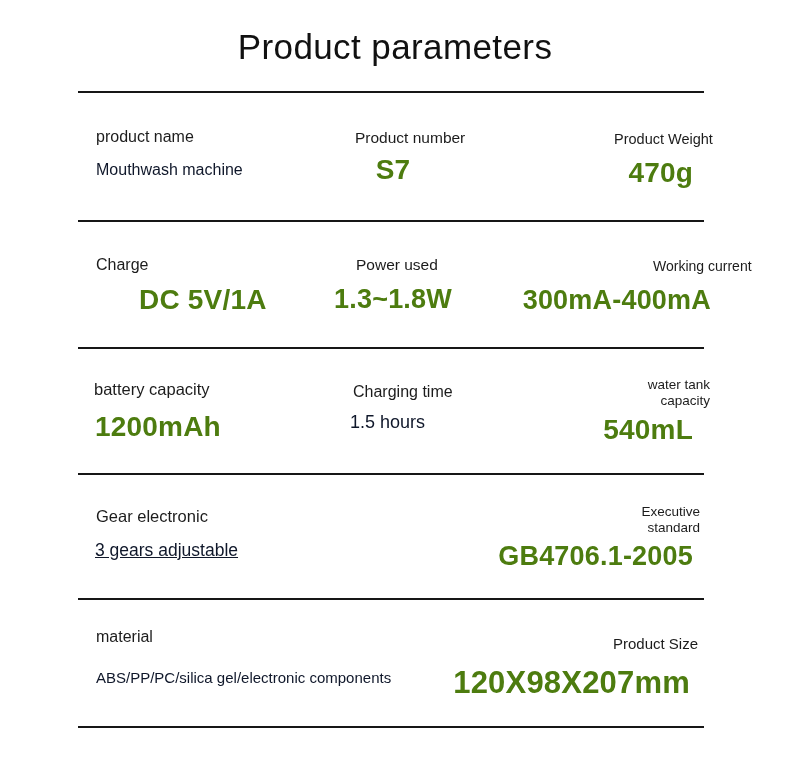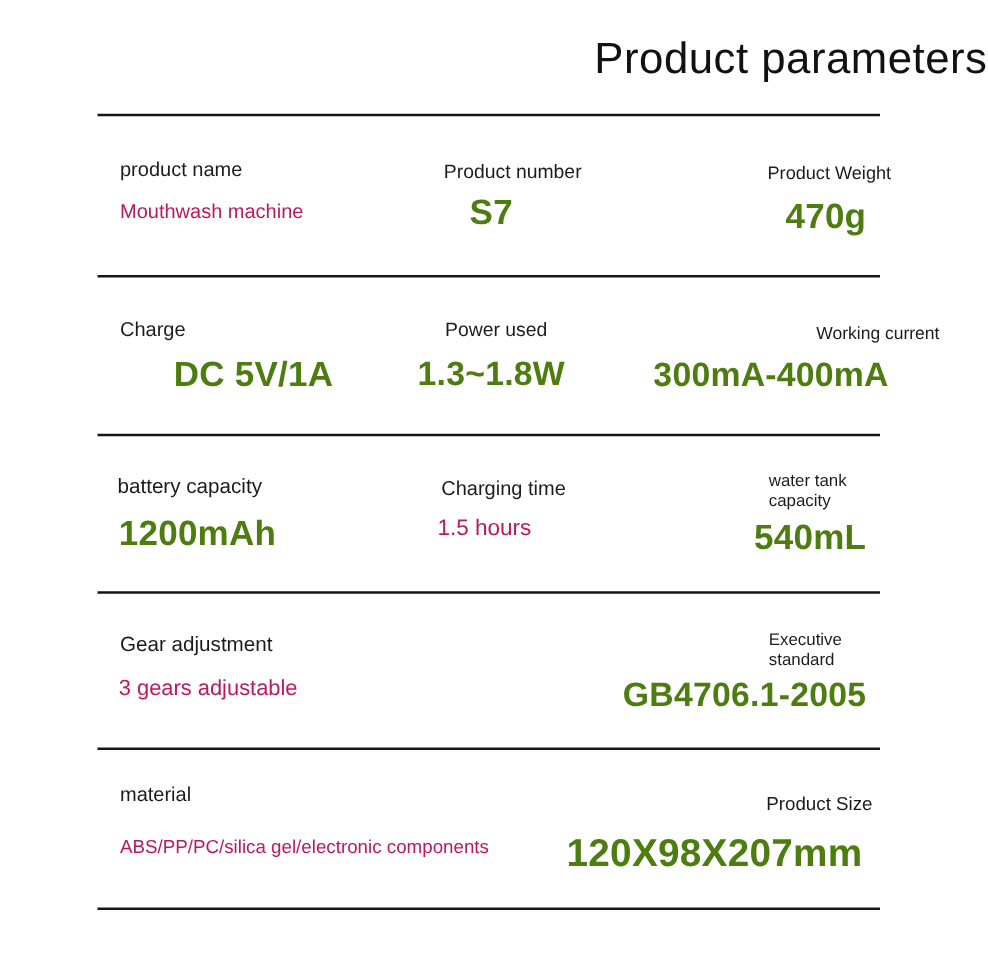--- a/index.html
+++ b/index.html
@@ -10,38 +10,38 @@
     background: #ffffff;
     font-family: "Liberation Sans", "DejaVu Sans", sans-serif;
     color: #141414;
     overflow: hidden;
   }
   .title {
     position: absolute;
     top: 27px;
     left: 0;
     width: 790px;
-    text-align: right;
+    text-align: center;
     font-size: 35px;
     font-weight: 500;
     letter-spacing: 0.4px;
     color: #111111;
   }
   .divider {
     position: absolute;
     left: 78px;
     width: 626px;
     height: 2px;
     background: #161616;
   }
   .abs { position: absolute; white-space: nowrap; }
   .lbl { font-size: 16px; font-weight: 400; color: #1c1c1c; }
   .val { font-size: 28px; font-weight: 700; color: #4d7c0f; letter-spacing: 0.2px; }
-  .val-plain { font-size: 17px; font-weight: 400; color: #be185d; }
-  .wrap { white-space: normal; line-height: 1.18; }
+  .val-plain { font-size: 17px; font-weight: 400; color: #0f172a; }
+  .wrap { white-space: normal; line-height: 1.18; text-align: right; }
   .center { text-align: center; }
   .right { text-align: right; }
 </style>
 </head>
 <body>
 
 <div id="canvas">
 
   <div class="title">Product parameters</div>
 
@@ -79,22 +79,22 @@
     <div class="abs val" style="left:95px;top:411px;">1200mAh</div>
 
     <div class="abs lbl" style="left:353px;top:383px;">Charging time</div>
     <div class="abs val-plain" style="left:350px;top:412px;font-size:18px;">1.5 hours</div>
 
     <div class="abs lbl wrap" style="left:615px;top:377px;width:95px;font-size:13.5px;">water tank capacity</div>
     <div class="abs val right" style="left:493px;top:414px;width:200px;">540mL</div>
   </div>
 
   <div>
-    <div class="abs lbl" style="left:96px;top:507px;font-size:16.5px;">Gear adjustment</div>
-    <div class="abs val-plain" style="left:95px;top:540px;font-size:17.5px;">3 gears adjustable</div>
+    <div class="abs lbl" style="left:96px;top:507px;font-size:16.5px;">Gear electronic</div>
+    <div class="abs val-plain" style="left:95px;top:540px;font-size:17.5px;text-decoration:underline;">3 gears adjustable</div>
 
     <div class="abs lbl wrap" style="left:615px;top:504px;width:85px;font-size:13.5px;">Executive standard</div>
     <div class="abs val right" style="left:443px;top:541px;width:250px;font-size:27px;">GB4706.1-2005</div>
   </div>
 
   <div>
     <div class="abs lbl" style="left:96px;top:628px;font-size:16px;">material</div>
     <div class="abs val-plain" style="left:96px;top:669px;font-size:15px;">ABS/PP/PC/silica gel/electronic components</div>
 
     <div class="abs lbl" style="left:613px;top:635px;font-size:15px;">Product Size</div>

